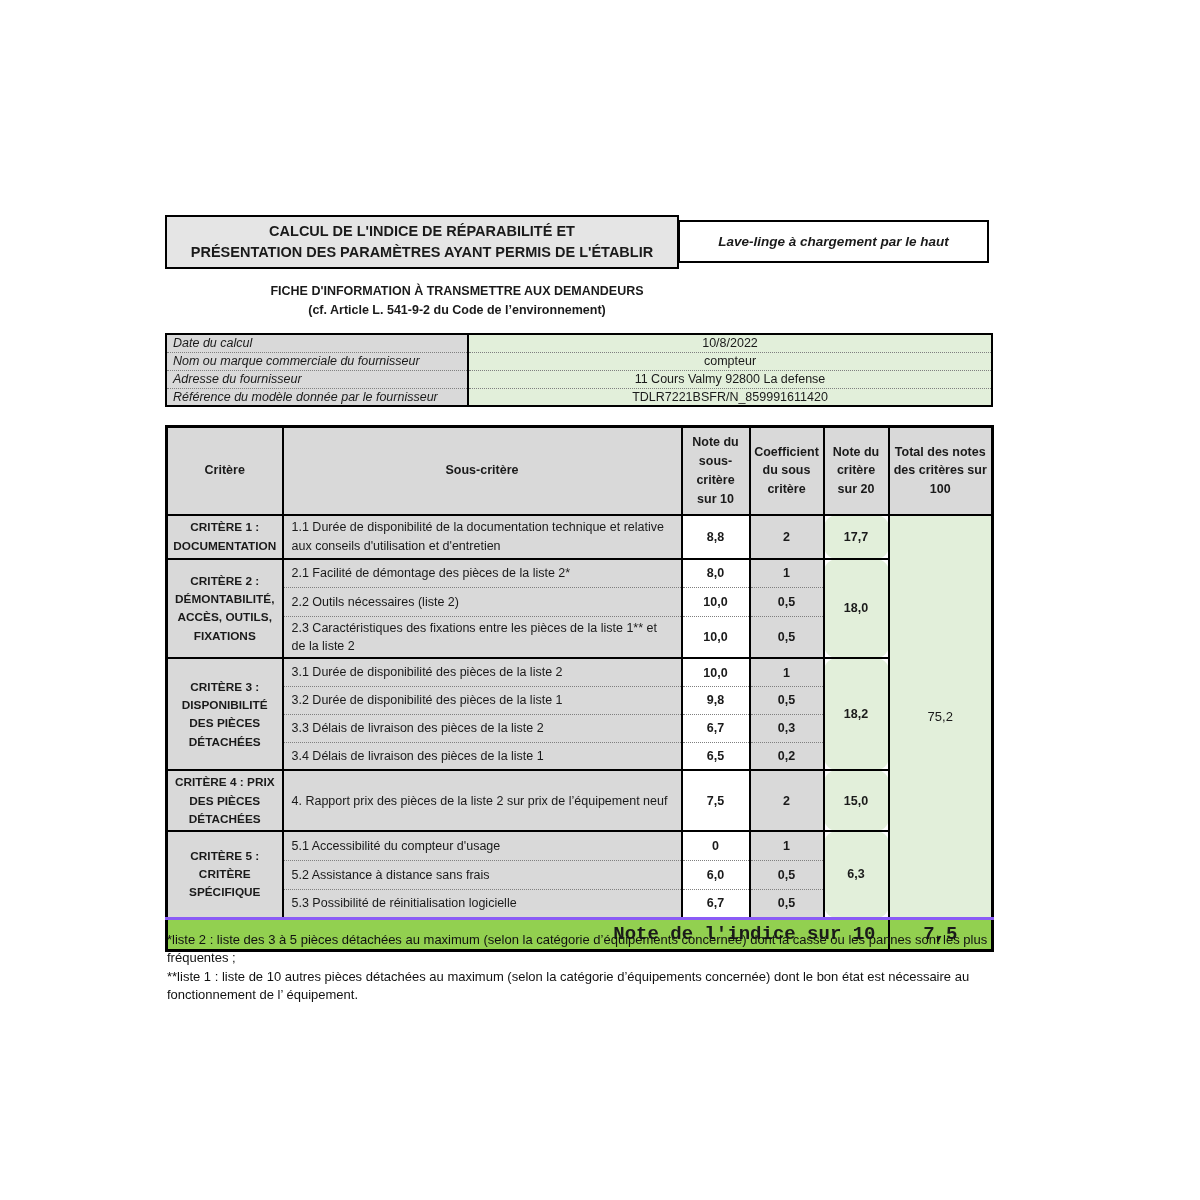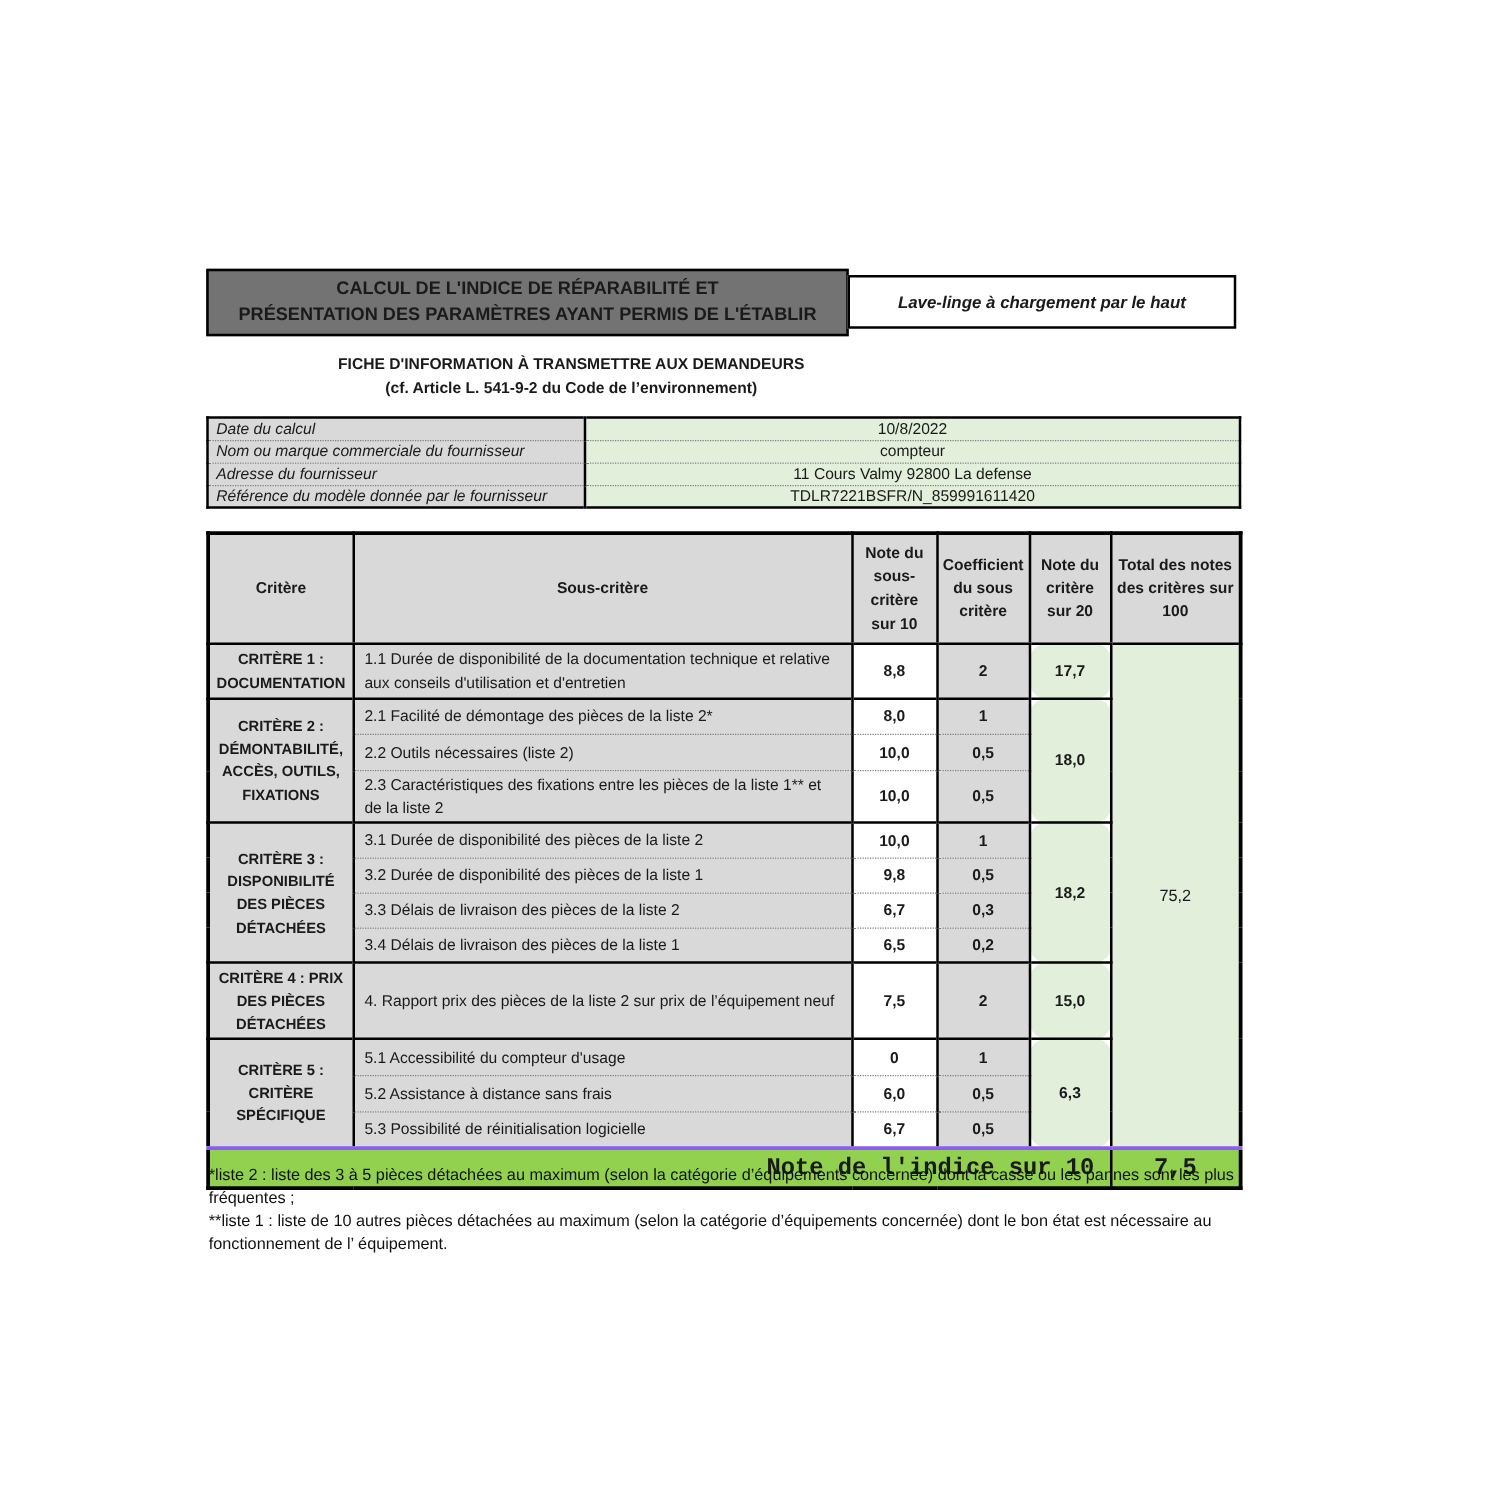--- a/index.html
+++ b/index.html
@@ -5,21 +5,21 @@
   * { margin: 0; padding: 0; box-sizing: border-box; }
   html, body { width: 1200px; height: 1200px; background: #ffffff; overflow: hidden; }
   body { font-family: "Liberation Sans", sans-serif; color: #1a1a1a; }
 
   .content { position: absolute; left: 165px; top: 215px; width: 826px; }
 
   
   .header-row { position: absolute; top: 0; left: 0; width: 826px; height: 54px; }
   .title-box {
     position: absolute; left: 0; top: 0; width: 514px; height: 54px;
-    background: #737373; border: 2.5px solid #000;
+    background: #e5e5e5; border: 2.5px solid #000;
     display: flex; flex-direction: column; justify-content: center; align-items: center;
     font-weight: bold; font-size: 14.5px; line-height: 1.45; text-align: center;
   }
   .product-box {
     position: absolute; left: 513px; top: 5px; width: 311px; height: 43px;
     background: #ffffff; border: 2.5px solid #000;
     display: flex; justify-content: center; align-items: center;
     font-weight: bold; font-style: italic; font-size: 13.5px; text-align: center;
   }
 

